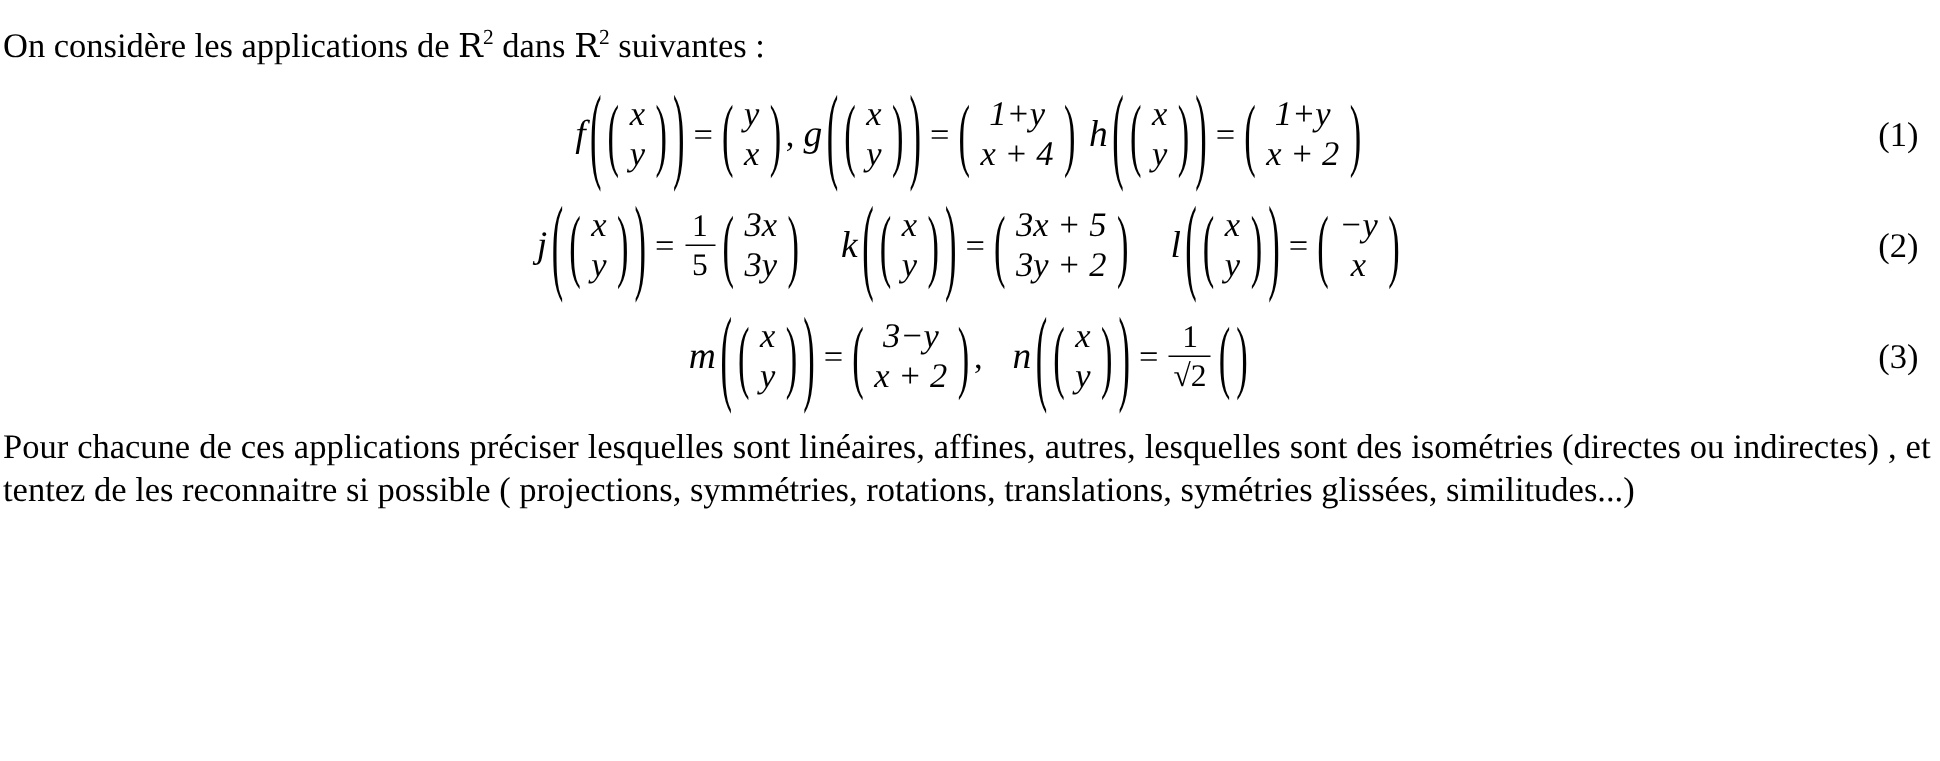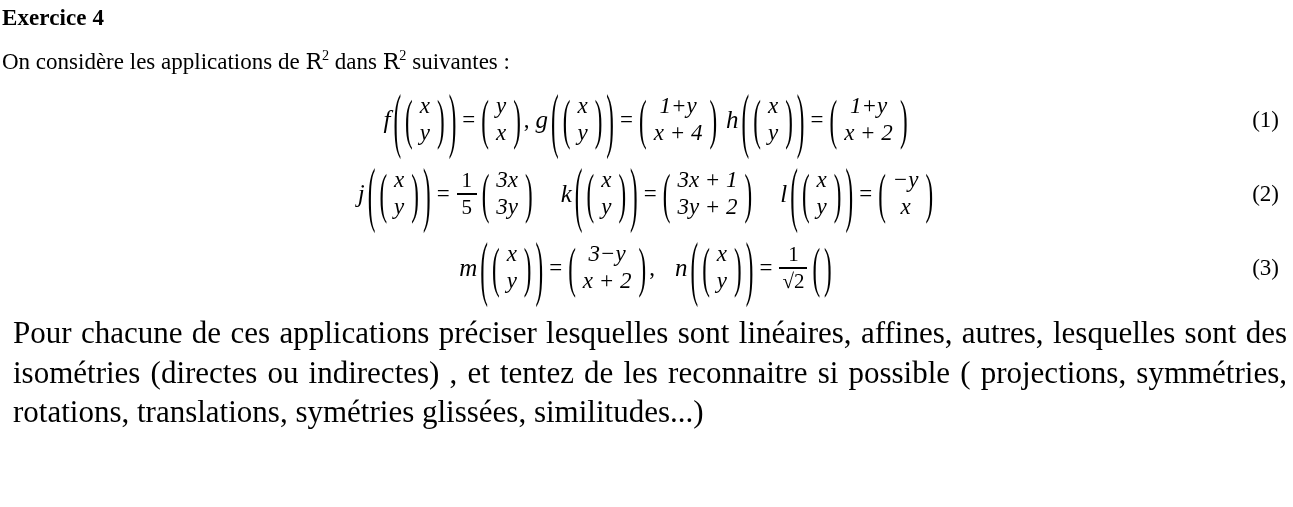--- a/index.html
+++ b/index.html
@@ -142,43 +142,42 @@
   sup {
     font-size: 0.62em;
     vertical-align: super;
     line-height: 0;
   }
   .bb {
     font-family: "DejaVu Serif", serif;
     font-size: 22px;
   }
   .para {
-    font-size: 31px;
+    font-size: 23px;
     line-height: 1.28;
     text-align: justify;
-    margin: 8px 2px 0 13px;
+    margin: 8px 2px 0 2px;
     padding-right: 4px;
   }
   .top-clip {
     position: absolute;
     top: -2px;
     left: 0;
     width: 100%;
     height: 3px;
     background: #ffffff;
   }
 </style>
 </head>
 <body>
 
 <div class="page">
 
   <div class="top-clip"></div>
 
-  <div class="exercise-title">Exercice 4</div>
 
   <div class="intro-line">
     <span>On considère les applications de </span><span class="bb">R</span><sup>2</sup><span> dans </span><span class="bb">R</span><sup>2</sup><span> suivantes :</span>
   </div>
 
   <div class="eq-block">
 
     <div class="eq-row">
       <div class="eq-content">
 
@@ -290,21 +289,21 @@
             <span class="row-el">x</span>
             <span class="row-el">y</span>
           </span>
           <span class="paren">)</span>
           <span class="paren paren-outer">)</span>
         </span>
         <span class="eq-sign">=</span>
         <span class="vec">
           <span class="paren">(</span>
           <span class="col">
-            <span class="row-el mixed">3x + 1</span>
+            <span class="row-el mixed">3x + 5</span>
             <span class="row-el mixed">3y + 2</span>
           </span>
           <span class="paren">)</span>
         </span>
 
         <span class="gap"></span>
 
         <span class="fn">l</span>
         <span class="vec">
           <span class="paren paren-outer">(</span>

